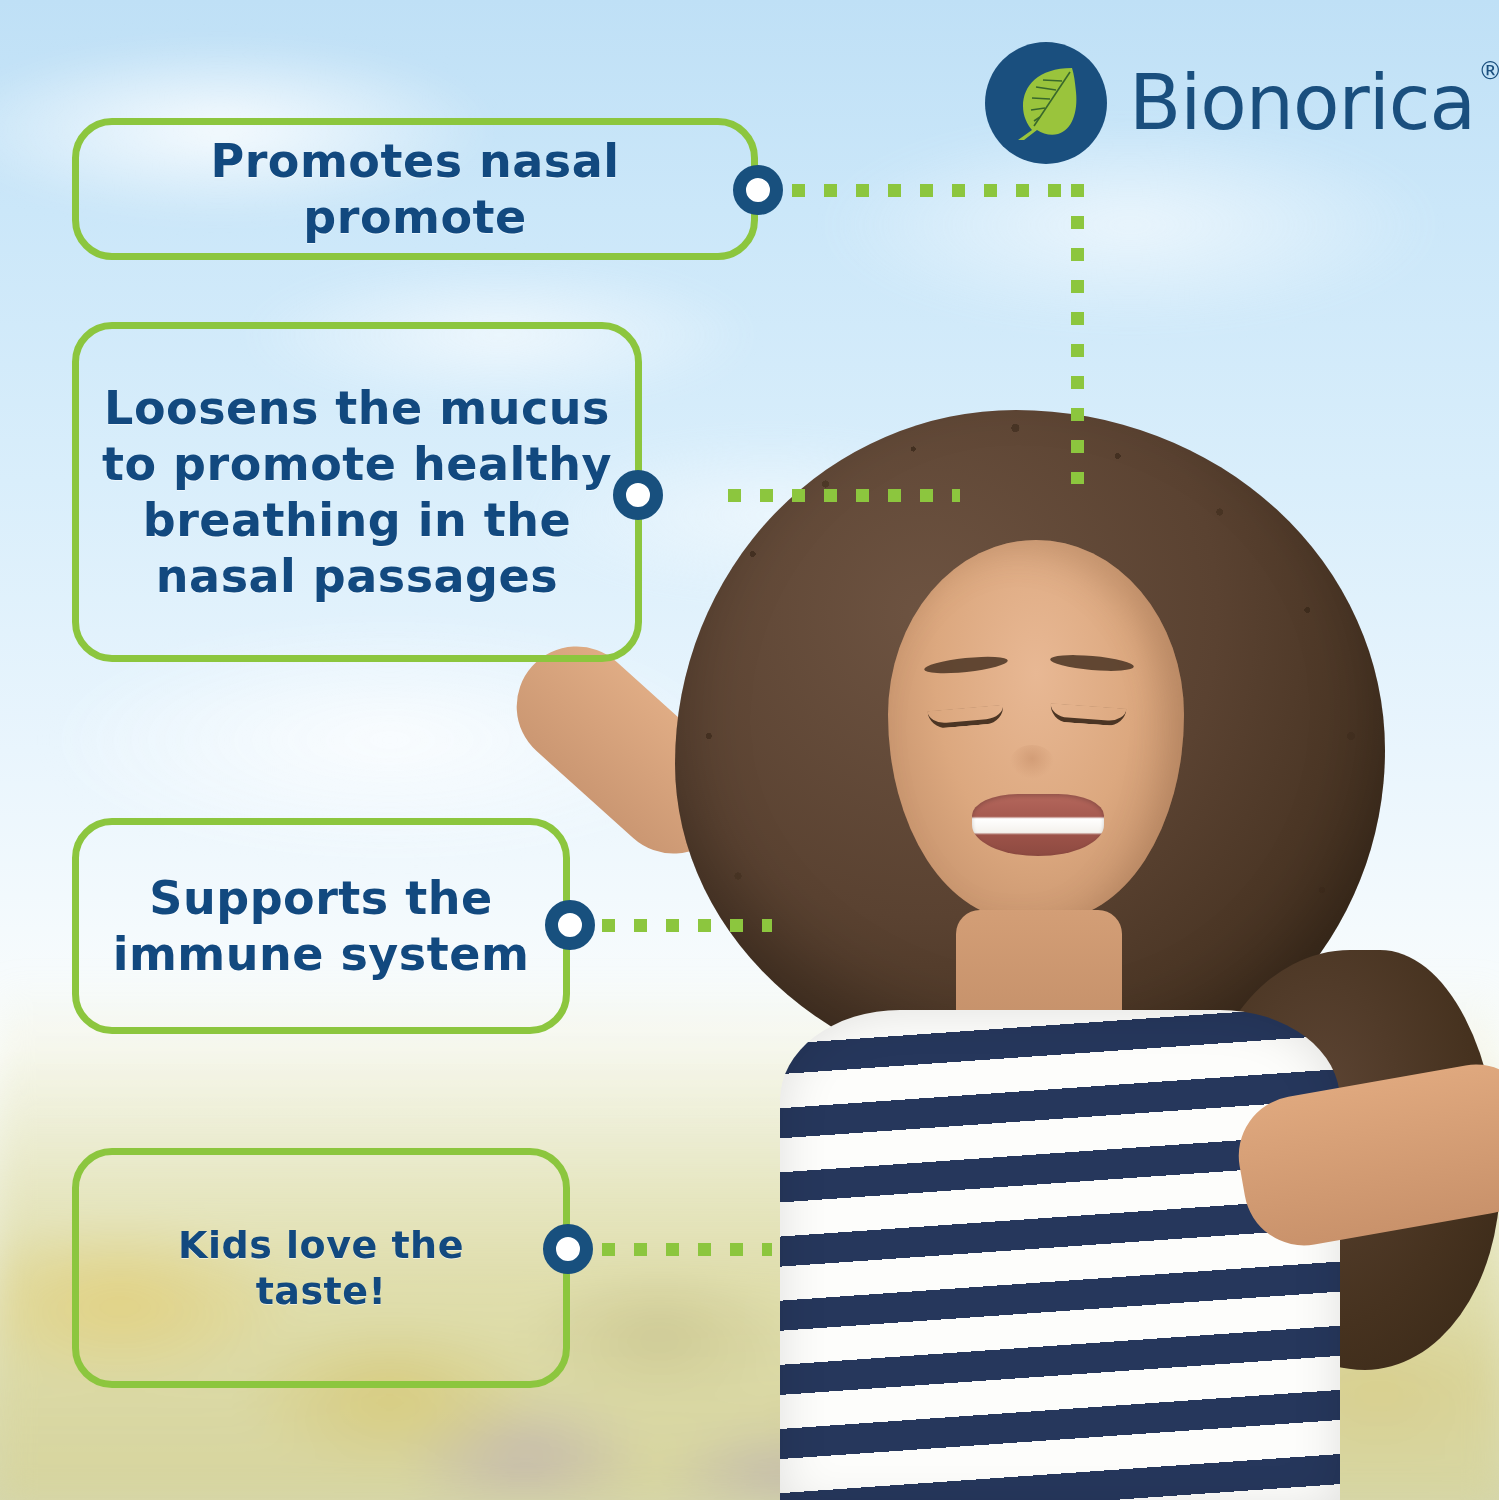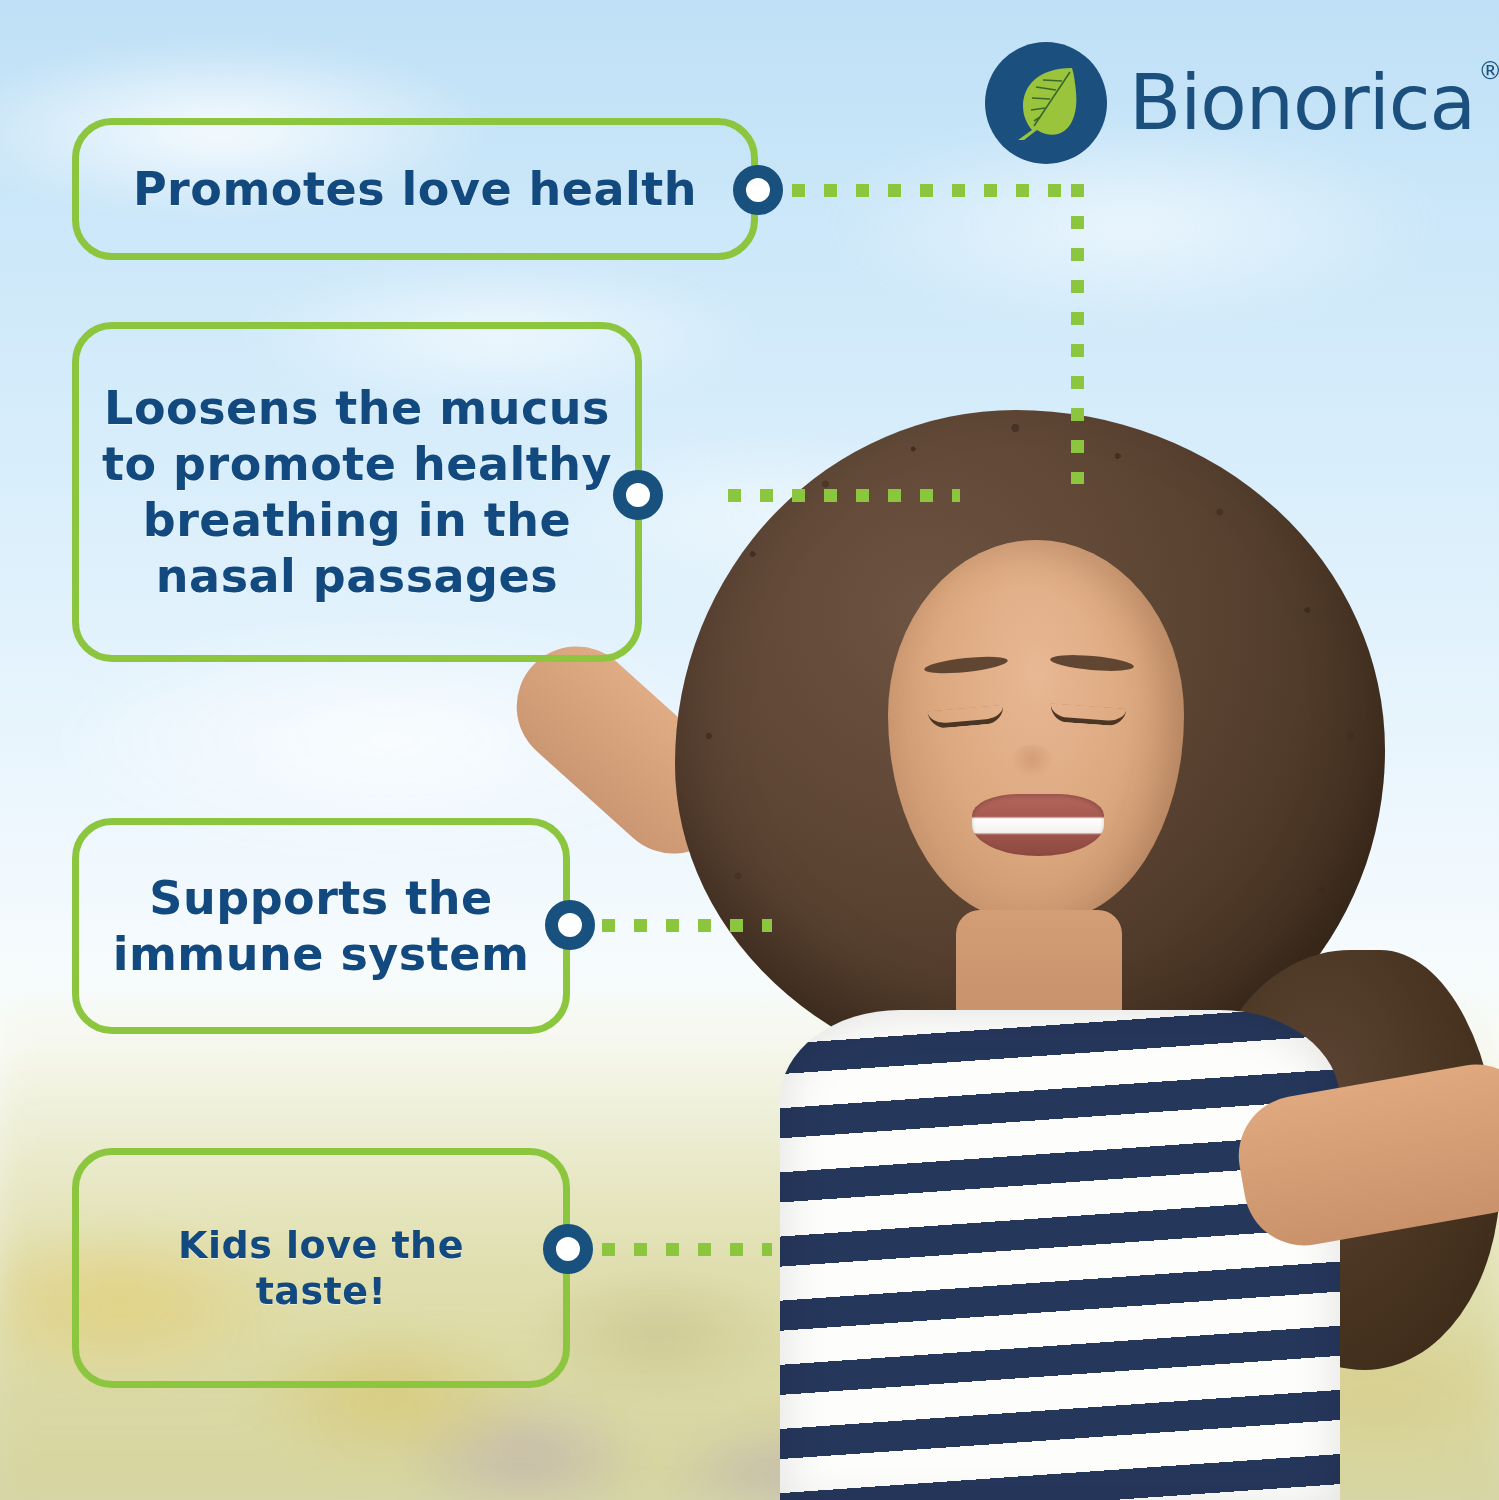--- a/index.html
+++ b/index.html
@@ -338,21 +338,21 @@
     </div>
   </div>
 
   <div class="dots-h" id="line1h"></div>
   <div class="dots-v" id="line1v"></div>
   <div class="dots-h" id="line2h"></div>
   <div class="dots-h" id="line3h"></div>
   <div class="dots-h" id="line4h"></div>
 
   <div class="callout" id="box1">
-    <span class="callout-text">Promotes love health</span>
+    <span class="callout-text">Promotes nasal promote</span>
   </div>
 
   <div class="callout" id="box2">
     <span class="callout-text">Loosens the mucus
 to promote healthy
 breathing in the
 nasal passages</span>
   </div>
 
   <div class="callout" id="box3">

